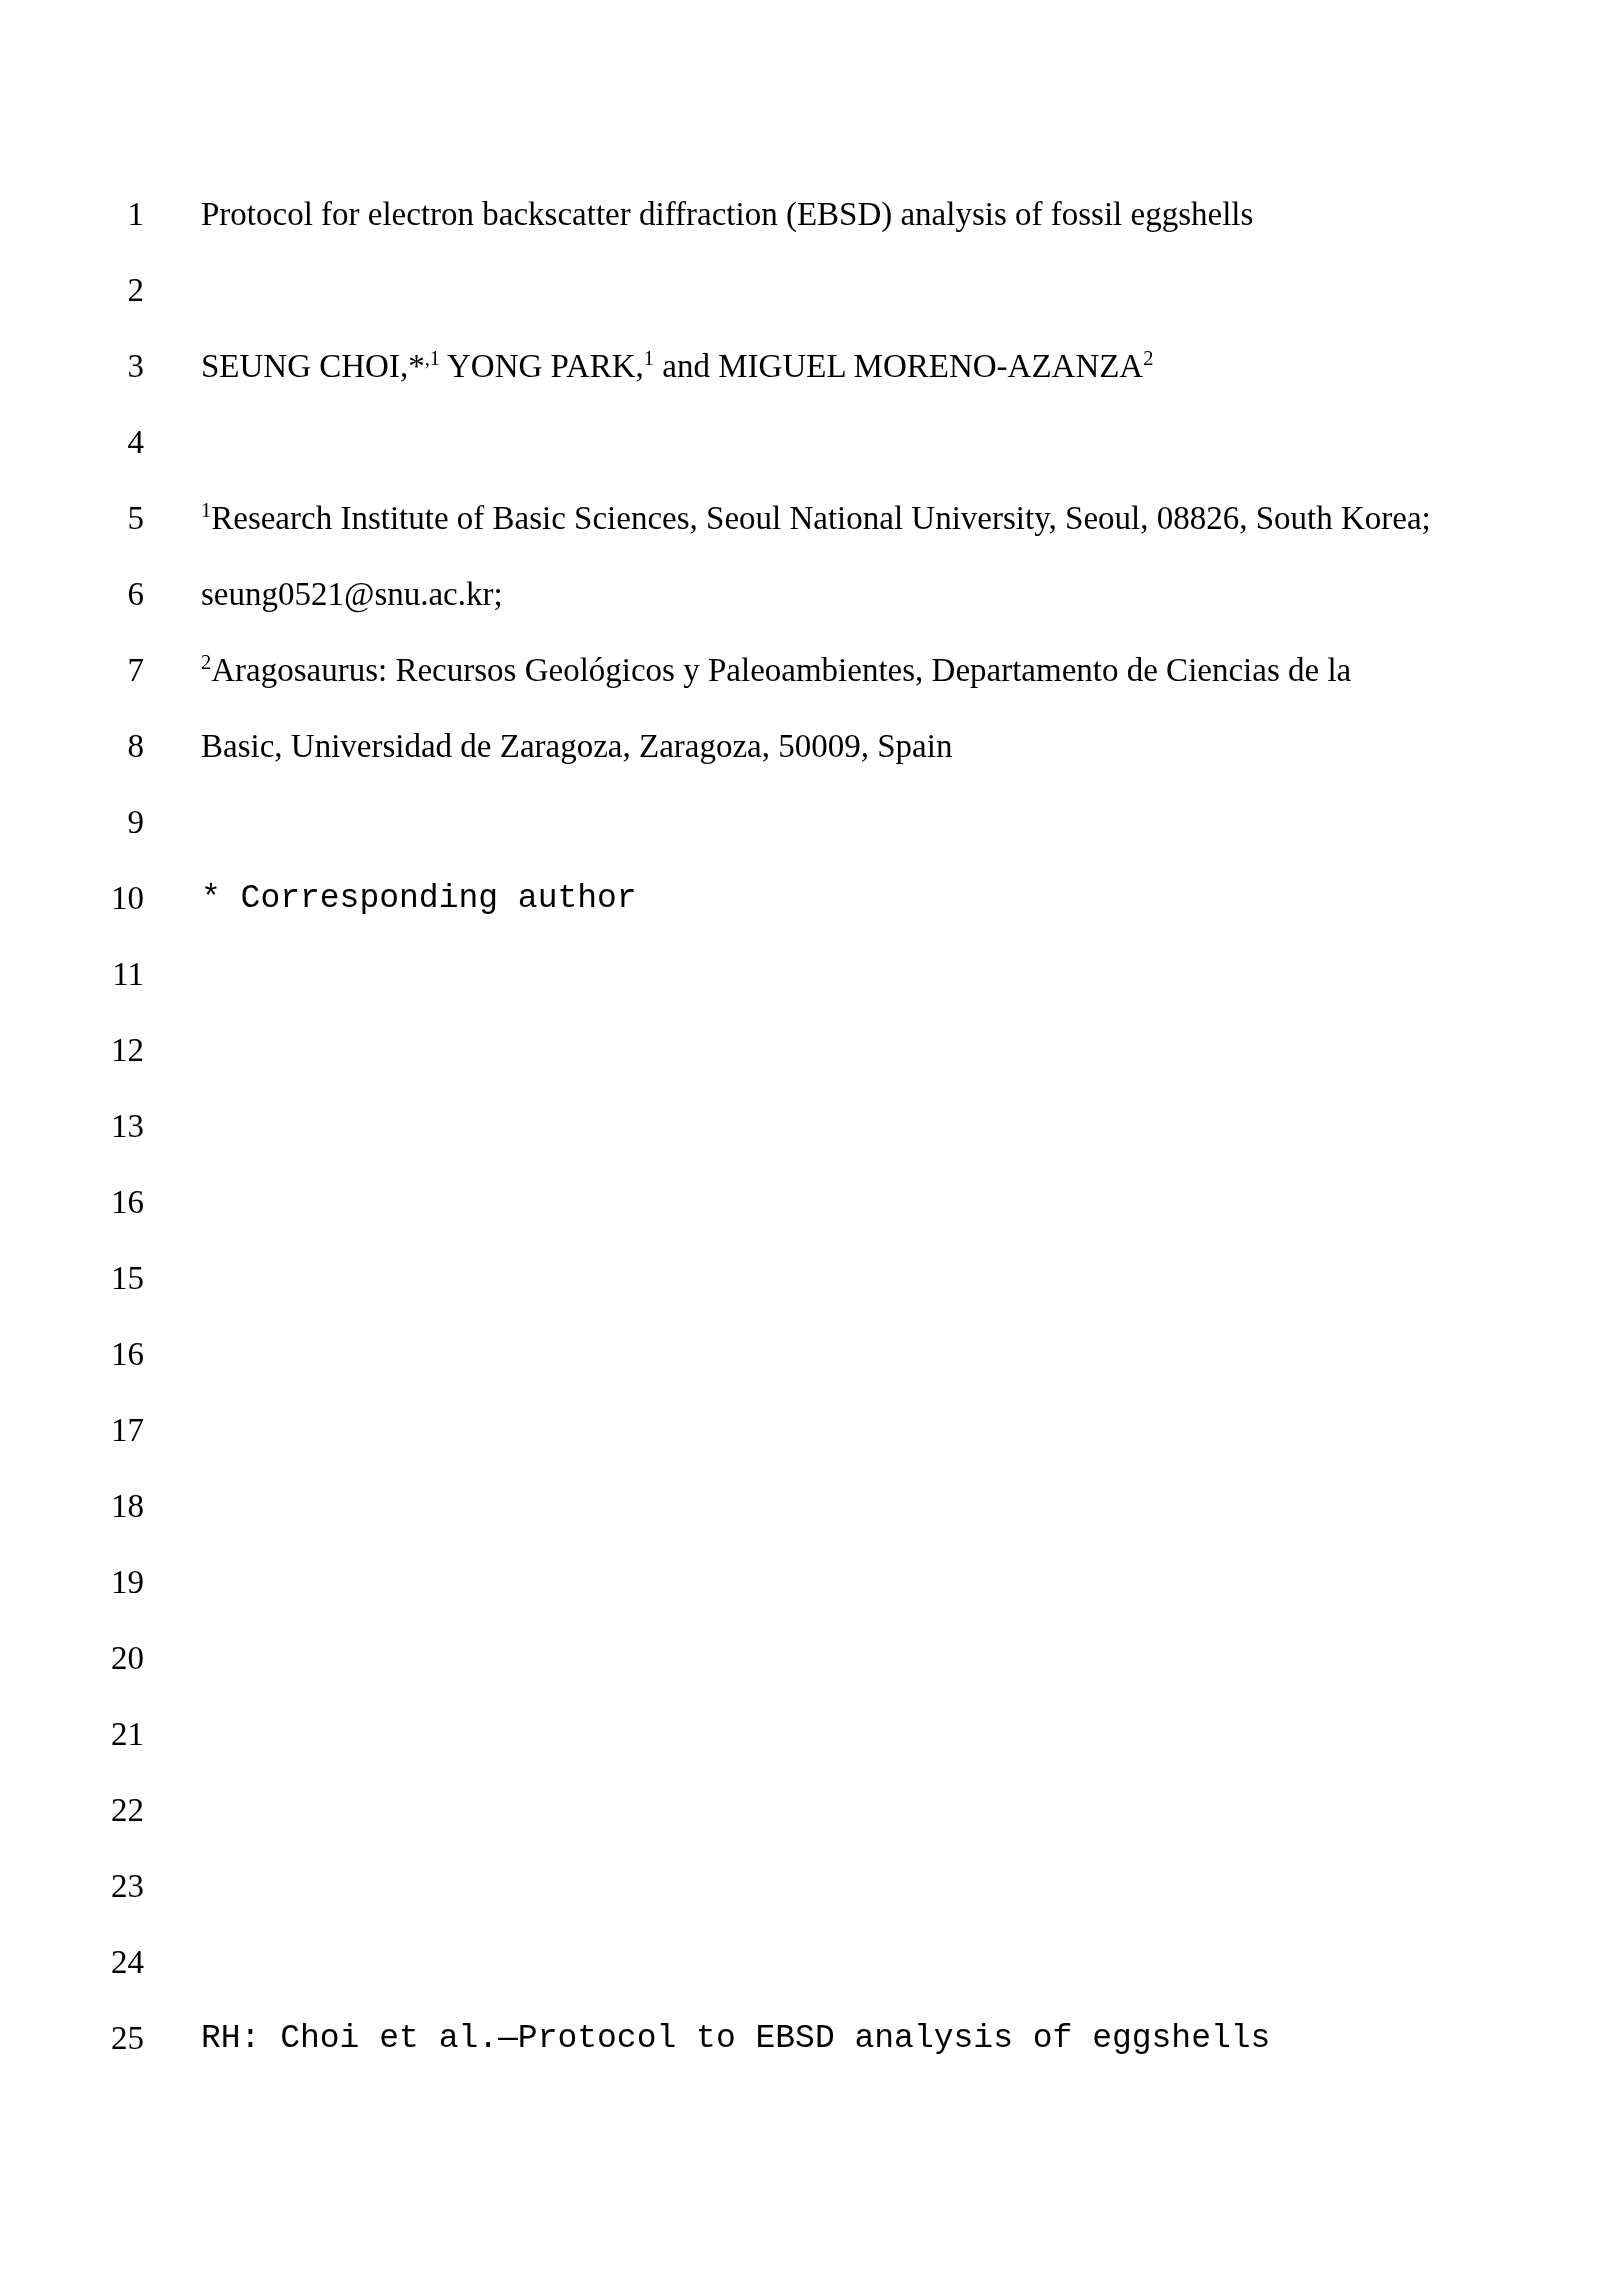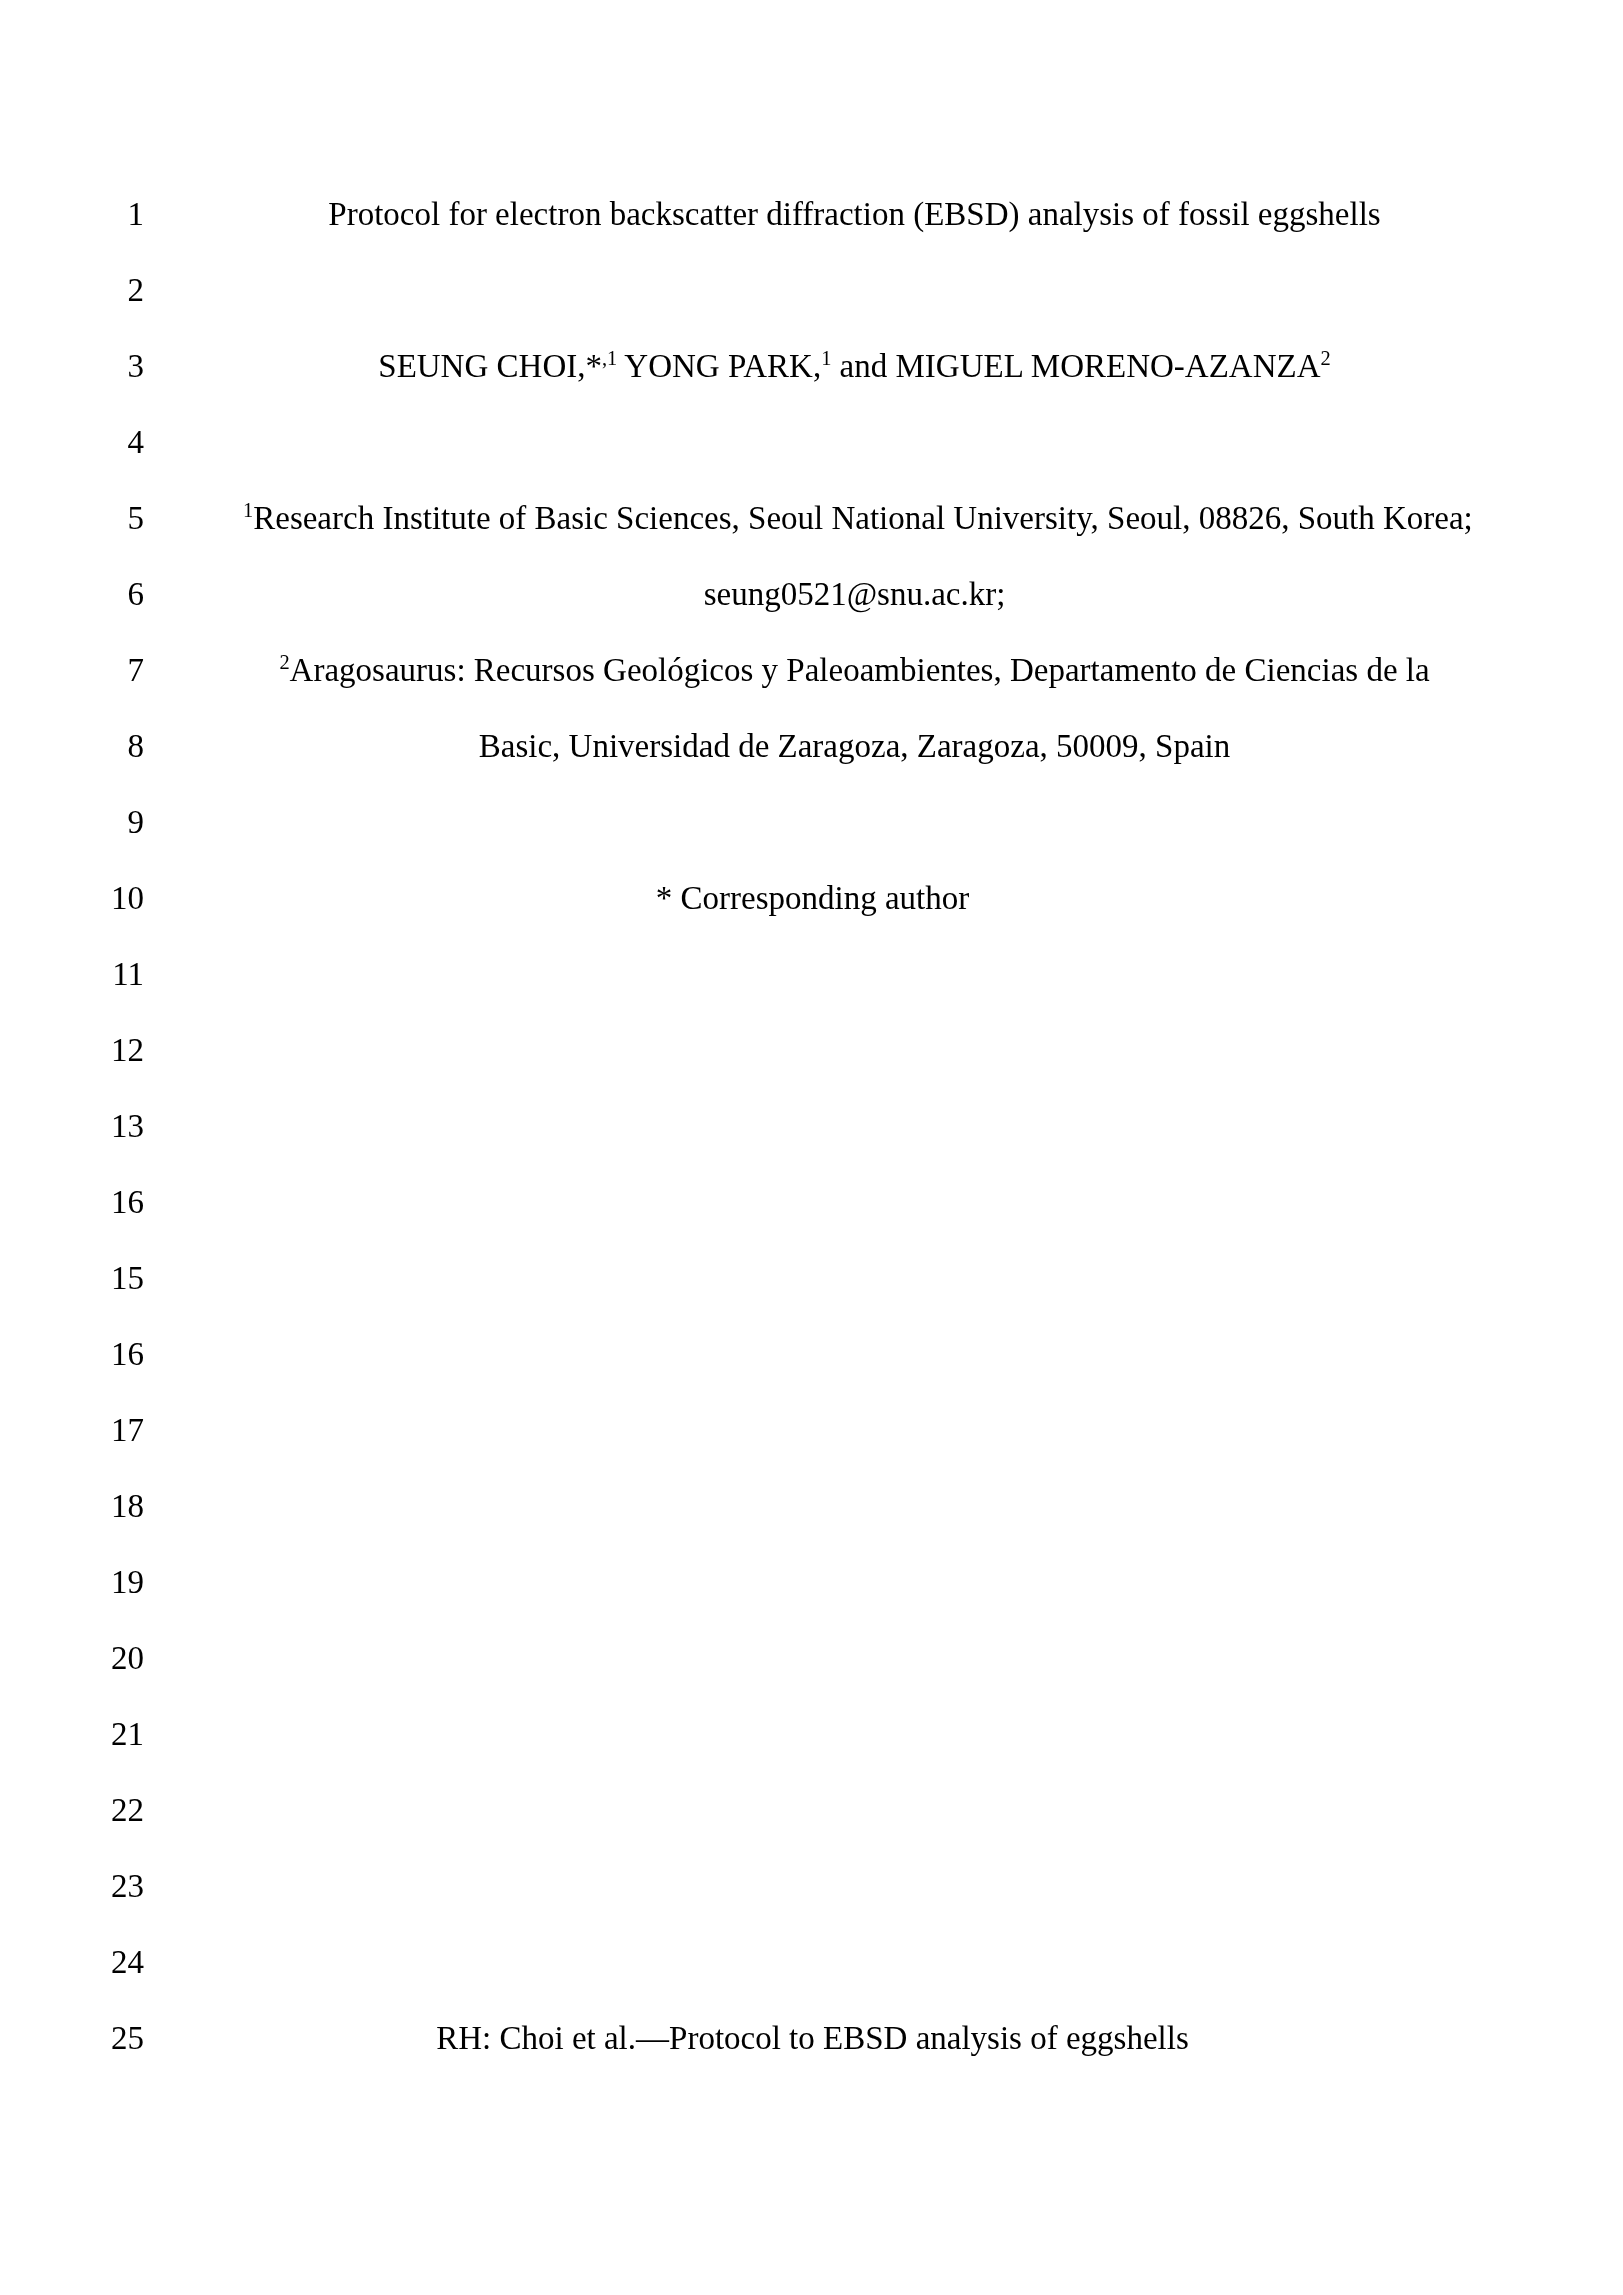--- a/index.html
+++ b/index.html
@@ -35,22 +35,22 @@
     text-align: right;
     font-size: 33px;
   }
   .line-content {
     position: absolute;
     left: 201px;
     top: 0;
     width: 1223px;
     white-space: nowrap;
   }
-  .align-center { text-align: center; margin-left: 42px; }
-  .align-left   { text-align: center; }
+  .align-center { text-align: left; }
+  .align-left   { text-align: left; font-family: Liberation Mono, monospace; }
   .line-content sup {
     font-size: 0.62em;
     vertical-align: super;
     line-height: 0;
   }
 </style>
 </head>
 <body>
 
 <div class="page">

